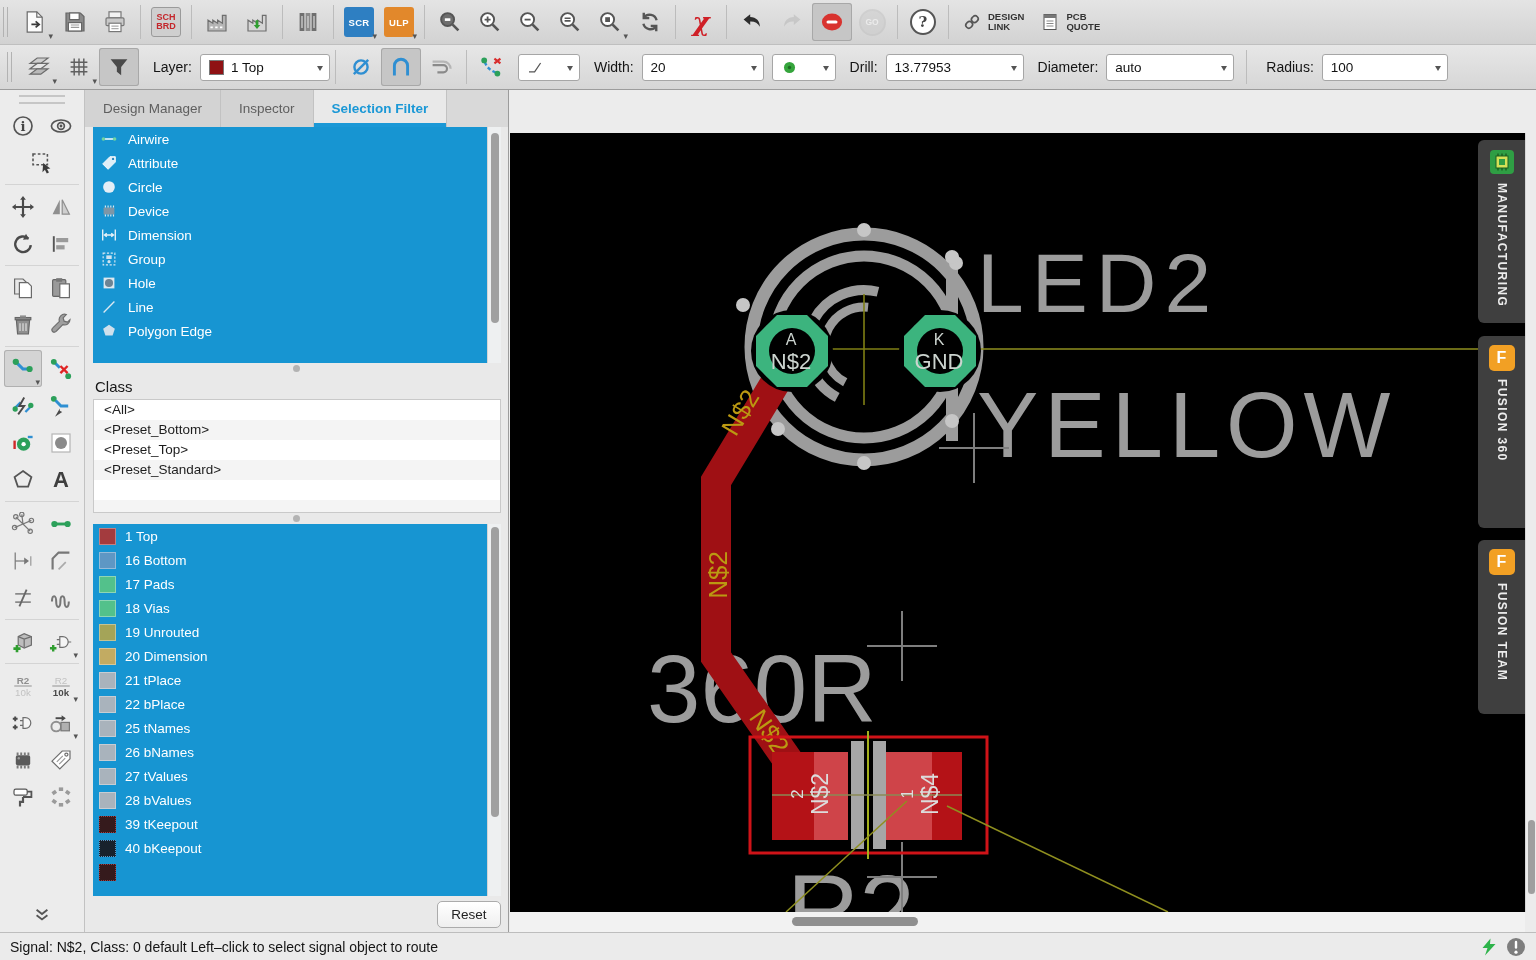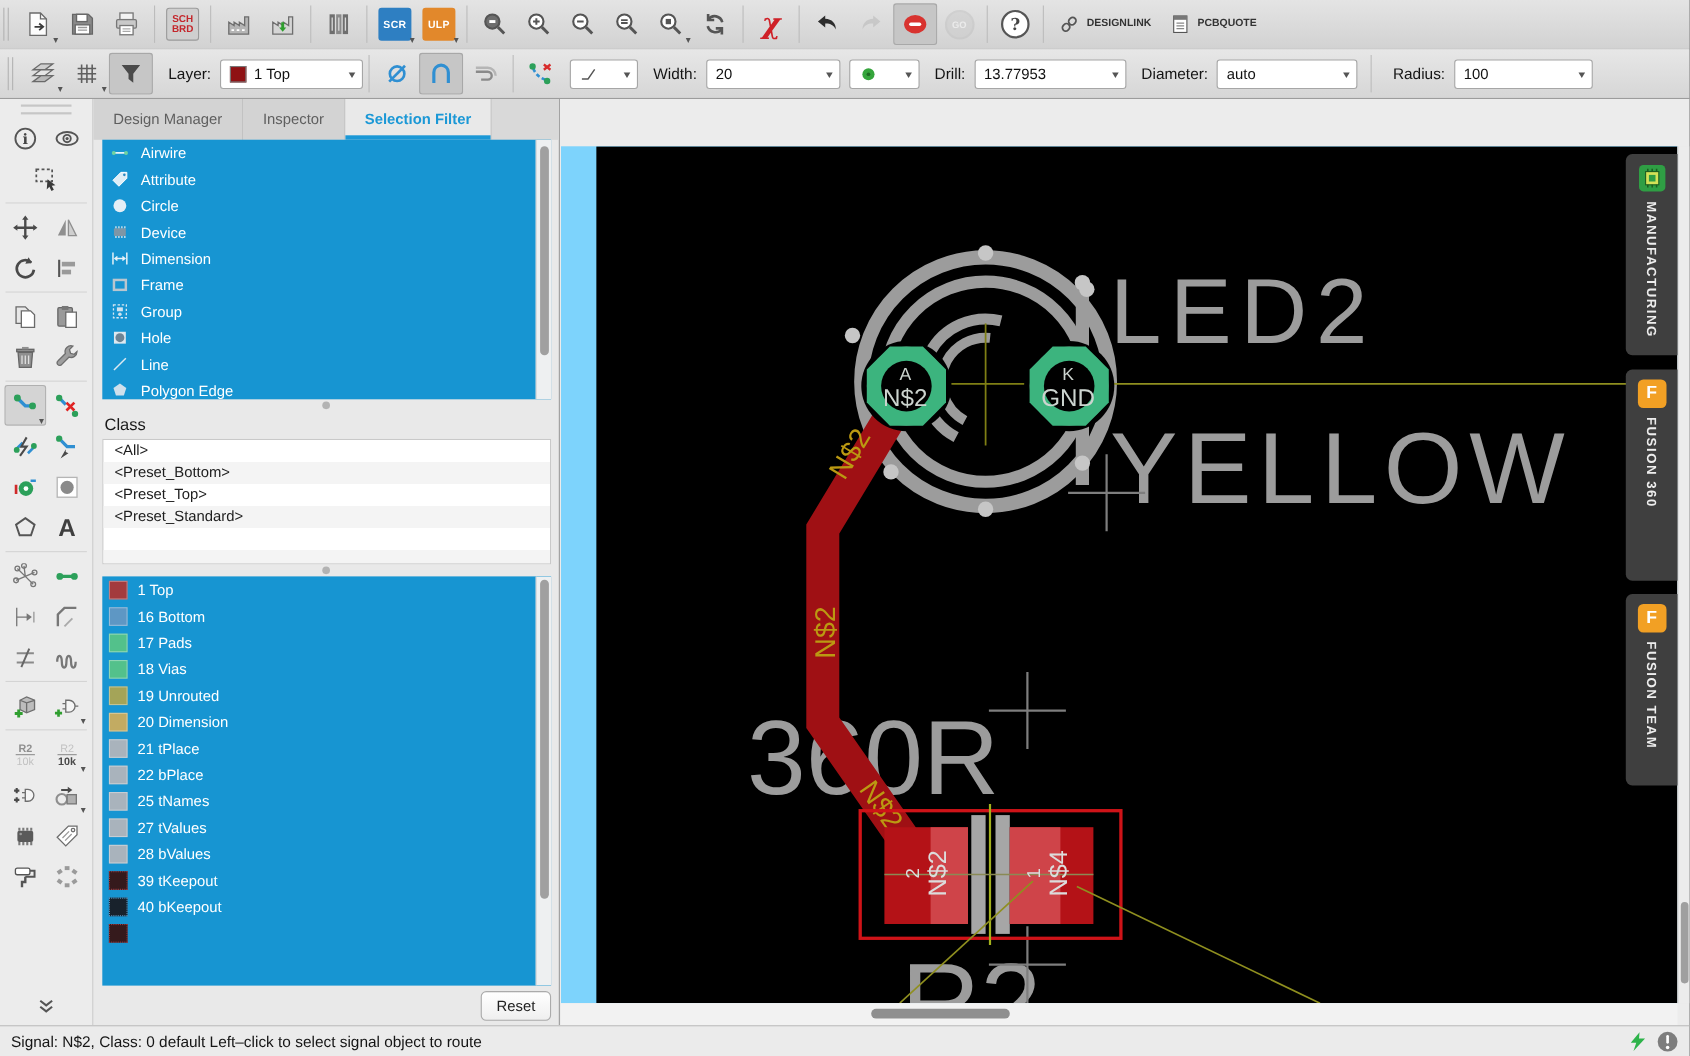--- a/index.html
+++ b/index.html
@@ -16,21 +16,21 @@
   .tb-btn.wide { width:auto; padding:0 8px; gap:6px; }
   .caret::after { content:"▾"; position:absolute; right:2px; bottom:0px; font-size:9px; color:#555; }
   .sep { width:1px; height:34px; background:#bcbcbc; margin:0 5px; flex:none; }
   .i22 { width:24px; height:24px; }
   .i18 { width:20px; height:20px; }
   .codebox { width:30px; height:30px; border-radius:3px; color:#fff; font-weight:bold; font-size:9.5px; display:flex; align-items:center; justify-content:center; letter-spacing:.3px; }
   .schbrd { width:30px; height:30px; border-radius:3px; background:#cfcfcf; border:1px solid #9a9a9a; display:flex; flex-direction:column; align-items:center; justify-content:center; color:#c4262b; font-weight:bold; font-size:9px; line-height:1.05; }
   .chi { font-family:"DejaVu Serif",serif; font-style:italic; font-weight:bold; font-size:26px; color:#cf2027; line-height:1; }
   .gobtn { width:27px; height:27px; border-radius:50%; background:#c9c9c9; border:2px solid #bdbdbd; color:#fff; font-weight:bold; font-size:8.5px; display:flex; align-items:center; justify-content:center; }
   .helpbtn { width:26px; height:26px; border-radius:50%; background:#fff; border:2px solid #555; color:#444; font-weight:bold; font-size:15px; display:flex; align-items:center; justify-content:center; font-family:"DejaVu Serif",serif; }
-  .stack { display:flex; flex-direction:row; font-size:9.5px; font-weight:bold; color:#333; line-height:1.1; text-align:left; }
+  .stack { display:flex; flex-direction:column; font-size:9.5px; font-weight:bold; color:#333; line-height:1.1; text-align:left; }
   .lbl { font-size:14px; color:#141414; margin:0 8px 0 14px; flex:none; }
   .combo { height:27px; background:#fff; border:1px solid #a6a6a6; border-radius:3px; display:flex; align-items:center; padding:0 18px 0 8px; position:relative; font-size:13.5px; color:#111; flex:none; }
   .combo .arrow { position:absolute; right:6px; top:11px; border-left:3.5px solid transparent; border-right:3.5px solid transparent; border-top:5px solid #555; }
   .swatch1top { width:15px; height:15px; background:#8f1114; margin-right:7px; border:1px solid #777; flex:none; }
 
   
   .tool-sidebar { position:absolute; left:0; top:90px; width:85px; bottom:28px; background:#ececec; border-right:1px solid #c2c2c2; display:flex; flex-direction:column; align-items:center; }
   .sb-handle { width:46px; height:9px; border-top:2px solid #c6c6c6; border-bottom:2px solid #c6c6c6; margin:5px 0 3px; }
   .sb-row { display:flex; }
   .sb-cell { width:38px; height:37px; display:flex; align-items:center; justify-content:center; position:relative; border-radius:3px; }
@@ -63,21 +63,21 @@
   .reset-row { height:36px; display:flex; justify-content:flex-end; align-items:center; padding-right:7px; flex:none; }
   .reset-btn { width:64px; height:27px; background:linear-gradient(#ffffff,#efefef); border:1px solid #ababab; border-radius:5px; font-size:13.5px; color:#222; display:flex; align-items:center; justify-content:center; }
 
   
   .canvas-wrap { position:absolute; left:510px; top:90px; right:0; bottom:28px; background:#ececec; }
   .canvas-header { height:43px; position:relative; border-bottom:1px solid #b5b5b5; }
   .coord { position:absolute; left:10px; top:12px; font-size:14px; color:#1e1e1e; }
   .cmd { position:absolute; left:196px; right:10px; top:7px; height:28px; border:2px solid #2ba0e0; border-radius:3px; background:#fff; }
   .cmd input { width:100%; height:100%; border:none; outline:none; font-size:14px; padding:0 22px 0 6px; background:transparent; }
   .cmd .arrow { position:absolute; right:7px; top:11px; border-left:3.5px solid transparent; border-right:3.5px solid transparent; border-top:5px solid #555; }
-  .canvas-black { position:absolute; top:43px; left:0; right:11px; bottom:20px; background:#7dd3fc; overflow:hidden;padding-left:32px; }
+  .canvas-black { position:absolute; top:43px; left:0; right:11px; bottom:20px; background:#fca5a5; overflow:hidden; }
   .vscroll2 { position:absolute; top:43px; right:0; bottom:20px; width:11px; background:#ececec; border-left:1px solid #d6d6d6; }
   .vscroll2 .thumb { position:absolute; bottom:18px; left:1.5px; width:7px; height:74px; background:#9f9f9f; border-radius:4px; }
   .hscroll { position:absolute; left:0; right:11px; bottom:0; height:20px; background:#f2f2f2; }
   .hscroll .thumb { position:absolute; left:282px; top:5px; width:126px; height:9px; background:#8f8f8f; border-radius:5px; }
 
   
   .side-tab { position:absolute; width:47px; background:#3f3f3f; border-radius:6px 0 0 6px; right:11px; display:flex; flex-direction:column; align-items:center; padding-top:9px; color:#ededed; z-index:5; }
   .side-tab .vlabel { writing-mode:vertical-rl; text-orientation:mixed; font-size:12px; font-weight:bold; letter-spacing:1.4px; margin-top:8px; white-space:nowrap; }
   .fus-icon { width:26px; height:26px; border-radius:5px; background:#f2a024; color:#fff; font-weight:bold; font-size:16px; display:flex; align-items:center; justify-content:center; }
 
@@ -810,28 +810,20 @@
           <span class="ic">
             <svg width="18" height="18" viewBox="0 0 20 20" stroke="#e8f2f8" fill="none" stroke-width="1.5">
               <path d="M3 4v12M17 4v12M5 10h10M7.5 8L5 10l2.5 2M12.5 8L15 10l-2.5 2"></path>
             </svg>
           </span>
           <span>Dimension</span>
         </div>
         <div class="lrow">
           <span class="ic">
             <svg width="18" height="18" viewBox="0 0 20 20">
-              <rect x="4" y="5" width="12" height="10" fill="none" stroke="#b9c6cf" stroke-width="2.5"></rect>
-            </svg>
-          </span>
-          <span>Frame</span>
-        </div>
-        <div class="lrow">
-          <span class="ic">
-            <svg width="18" height="18" viewBox="0 0 20 20">
               <rect x="3.5" y="3.5" width="13" height="13" fill="none" stroke="#d7e7f2" stroke-width="1.3" stroke-dasharray="2.4 1.8"></rect>
               <rect x="7" y="6" width="6" height="4" fill="#cfe3f0"></rect>
               <circle cx="10" cy="13" r="1.8" fill="#cfe3f0"></circle>
             </svg>
           </span>
           <span>Group</span>
         </div>
         <div class="lrow">
           <span class="ic">
             <svg width="18" height="18" viewBox="0 0 20 20">
@@ -905,20 +897,24 @@
           <span class="sw" style="background:#a9b3bc;"></span>
           <span>21 tPlace</span>
         </div>
         <div class="lrow">
           <span class="sw" style="background:#a9b3bc;"></span>
           <span>22 bPlace</span>
         </div>
         <div class="lrow">
           <span class="sw" style="background:#a9b3bc;"></span>
           <span>25 tNames</span>
+        </div>
+        <div class="lrow">
+          <span class="sw" style="background:#a9b3bc;"></span>
+          <span>26 bNames</span>
         </div>
         <div class="lrow">
           <span class="sw" style="background:#a9b3bc;"></span>
           <span>27 tValues</span>
         </div>
         <div class="lrow">
           <span class="sw" style="background:#a9b3bc;"></span>
           <span>28 bValues</span>
         </div>
         <div class="lrow">

